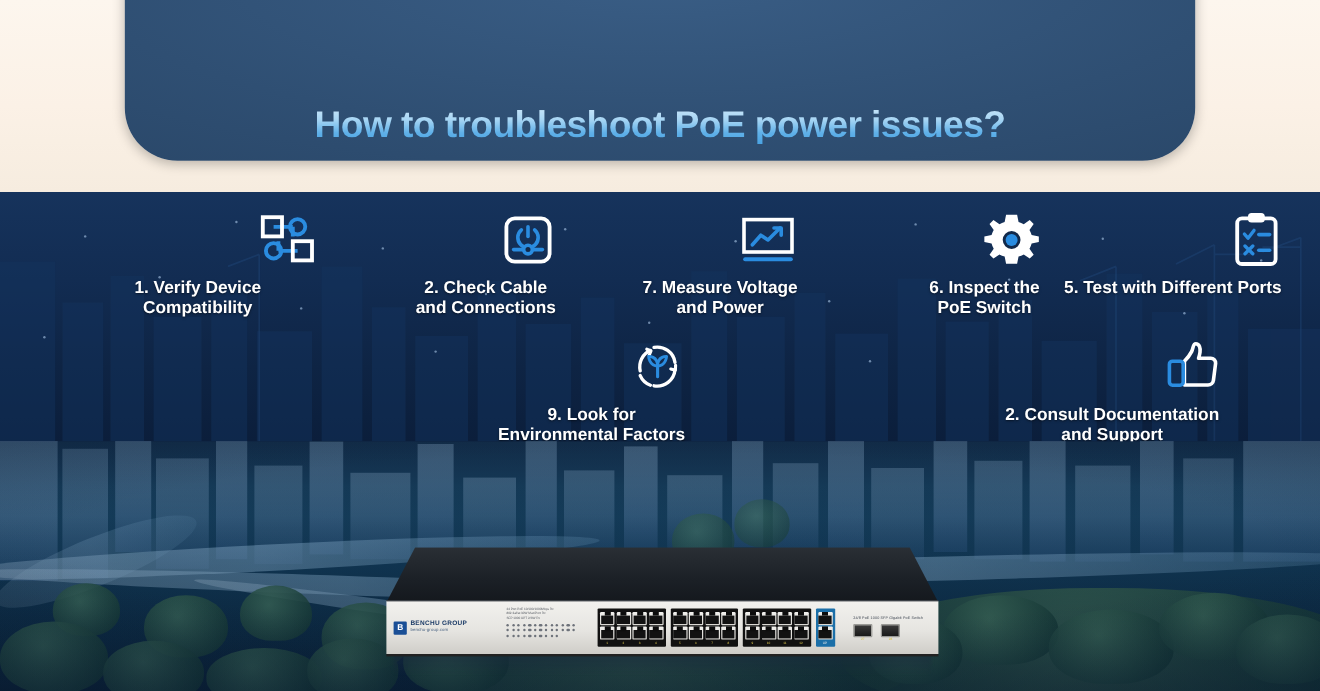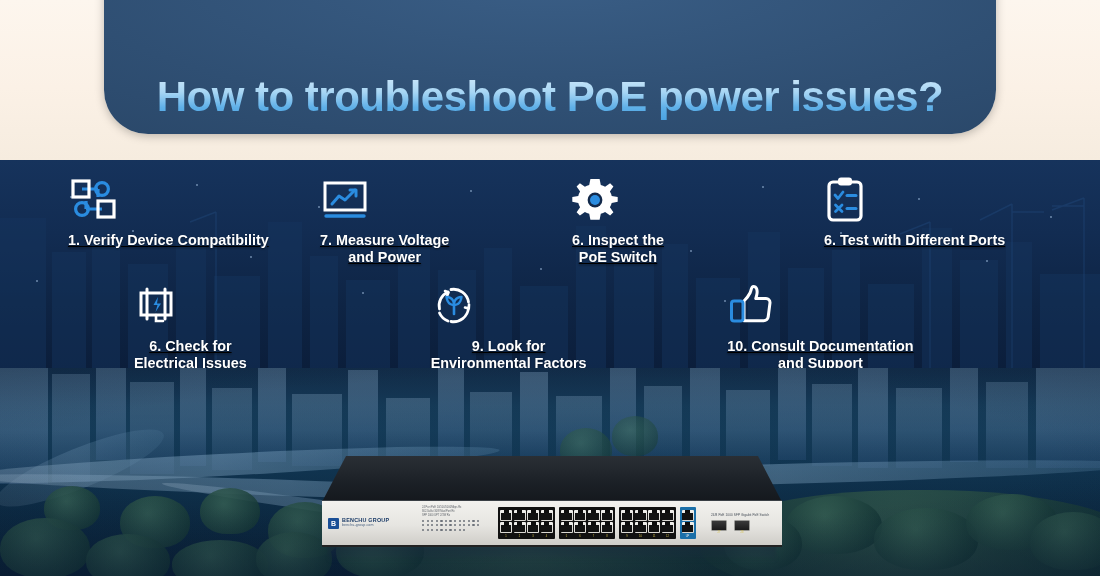--- a/index.html
+++ b/index.html
@@ -27,21 +27,21 @@
     width: 892px; height: 194px;
     border-radius: 0 0 44px 44px;
     background:
       radial-gradient(120% 150% at 50% 20%, #3a5e86 0%, #2f4f73 45%, #243f5e 100%);
     box-shadow: 0 2px 10px rgba(0,0,0,.25);
     display: flex; align-items: flex-end; justify-content: center;
     padding-bottom: 14px;
   }
   .header-title {
     text-align: center;
-    font-size: 42px;
+    font-size: 31px;
     font-weight: 700;
     line-height: 1.07;
     letter-spacing: -0.5px;
     background: linear-gradient(180deg,#cfe8fa 0%, #a8d6f4 38%, #5fb0e8 72%, #4aa3e2 100%);
     -webkit-background-clip: text;
     background-clip: text;
     color: transparent;
     -webkit-text-fill-color: transparent;
     text-shadow: none;
     padding: 0 28px;
@@ -65,24 +65,23 @@
     display: flex; flex-direction: column;
     padding-top: 14px;
   }
   .row {
     display: flex; width: 1100px;
   }
   .row1 { padding-left: 64px; padding-right: 28px; }
   .row2 { padding-left: 130px; padding-right: 80px; margin-top: 14px; }
   .cell {
     display: flex; flex-direction: column;
-    align-items: flex-start;
+    align-items: flex-end;
     flex: 1 1 0;
     padding: 0 4px;
-    text-decoration: underline;
   }
   .cell .glyph {
     height: 52px;
     display: flex; align-items: center; justify-content: center;
     margin-bottom: 6px;
   }
   .cell .caption {
     color: #ffffff;
     font-size: 14.4px;
     font-weight: 700;
@@ -302,20 +301,33 @@
               </g>
               <rect x="5" y="4" width="16" height="16" fill="none" stroke="#fff" stroke-width="3.2"></rect>
               <rect x="30" y="24" width="16" height="16" fill="none" stroke="#fff" stroke-width="3.2"></rect>
               <circle cx="34" cy="12" r="6.4" fill="none" stroke="#2a8ce0" stroke-width="3.2"></circle>
               <circle cx="14" cy="32" r="6.4" fill="none" stroke="#2a8ce0" stroke-width="3.2"></circle>
             </svg>
           </div>
           <div class="caption">1. Verify Device Compatibility</div>
         </div>
 
+        <div class="cell">
+          <div class="glyph">
+            <svg width="46" height="46" viewBox="0 0 46 46">
+              <rect x="5" y="5" width="36" height="36" rx="7" fill="none" stroke="#fff" stroke-width="3.2"></rect>
+              <path d="M23 12 L23 20" stroke="#2a8ce0" stroke-width="3" stroke-linecap="round"></path>
+              <path d="M17.5 14.5 A8.5 8.5 0 1 0 28.5 14.5" fill="none" stroke="#2a8ce0" stroke-width="3" stroke-linecap="round"></path>
+              <path d="M11 31 L35 31" stroke="#2a8ce0" stroke-width="3" stroke-linecap="round"></path>
+              <circle cx="23" cy="31" r="3.6" fill="#12294a" stroke="#2a8ce0" stroke-width="3"></circle>
+            </svg>
+          </div>
+          <div class="caption">2. Check Cable
+and Connections</div>
+        </div>
 
         <div class="cell">
           <div class="glyph">
             <svg width="50" height="42" viewBox="0 0 50 42">
               <rect x="5" y="4" width="40" height="27" fill="none" stroke="#fff" stroke-width="3"></rect>
               <path d="M12 25 L19 17 L25 21 L35 11" fill="none" stroke="#2a8ce0" stroke-width="3" stroke-linecap="round" stroke-linejoin="round"></path>
               <path d="M30 11 L36 11 L36 17" fill="none" stroke="#2a8ce0" stroke-width="3" stroke-linecap="round" stroke-linejoin="round"></path>
               <path d="M6 37 L44 37" stroke="#2a8ce0" stroke-width="3.4" stroke-linecap="round"></path>
             </svg>
           </div>
@@ -339,39 +351,27 @@
           <div class="glyph">
             <svg width="42" height="48" viewBox="0 0 42 48">
               <rect x="5" y="6" width="32" height="38" rx="4" fill="none" stroke="#fff" stroke-width="3.2"></rect>
               <rect x="14" y="1.5" width="14" height="8" rx="3" fill="#fff"></rect>
               <path d="M11 19 L14 22.5 L19 16" fill="none" stroke="#2a8ce0" stroke-width="2.8" stroke-linecap="round" stroke-linejoin="round"></path>
               <path d="M23 19.5 L32 19.5" stroke="#2a8ce0" stroke-width="3" stroke-linecap="round"></path>
               <path d="M11.5 29 L18 35.5 M18 29 L11.5 35.5" stroke="#2a8ce0" stroke-width="2.8" stroke-linecap="round"></path>
               <path d="M23 32.5 L32 32.5" stroke="#2a8ce0" stroke-width="3" stroke-linecap="round"></path>
             </svg>
           </div>
-          <div class="caption">6. Test with Different Ports</div>
+          <div class="caption">5. Test with Different Ports</div>
         </div>
 
       </div>
 
       <div class="row row2">
 
-        <div class="cell">
-          <div class="glyph">
-            <svg width="48" height="42" viewBox="0 0 48 42">
-              <rect x="7" y="8" width="30" height="22" fill="none" stroke="#fff" stroke-width="3"></rect>
-              <path d="M13 4 L13 34 M31 4 L31 34" stroke="#fff" stroke-width="3" stroke-linecap="round"></path>
-              <path d="M24 12 L19.5 20 L23.5 20 L21.5 27 L27 18.5 L23 18.5 z" fill="#2a8ce0"></path>
-              <path d="M22 30 L22 36 L29 36" fill="none" stroke="#fff" stroke-width="2.6" stroke-linecap="round"></path>
-            </svg>
-          </div>
-          <div class="caption">6. Check for
-Electrical Issues</div>
-        </div>
 
 
         <div class="cell">
           <div class="glyph">
             <svg width="46" height="46" viewBox="0 0 46 46">
               <path d="M8.5 26 A15 15 0 0 1 17 9" fill="none" stroke="#fff" stroke-width="2.8" stroke-linecap="round"></path>
               <path d="M20 6.5 A15 15 0 0 1 37.5 19" fill="none" stroke="#fff" stroke-width="2.8" stroke-linecap="round"></path>
               <path d="M37.5 25 A15 15 0 0 1 20 38.5" fill="none" stroke="#fff" stroke-width="2.8" stroke-linecap="round"></path>
               <path d="M17 38 A15 15 0 0 1 8.5 30" fill="none" stroke="#fff" stroke-width="2.8" stroke-linecap="round"></path>
               <path d="M14 8 L17.5 9.5 L16 13" fill="none" stroke="#fff" stroke-width="2.6" stroke-linecap="round" stroke-linejoin="round"></path>
@@ -386,21 +386,21 @@
         </div>
 
 
         <div class="cell">
           <div class="glyph">
             <svg width="46" height="44" viewBox="0 0 46 44">
               <path d="M17 17 C17 17 21 13 23 9 C24.6 5.8 24 2.5 26.5 2.5 C29.5 2.5 30.5 6 30 9.5 C29.7 11.7 28.8 14.5 28.8 14.5 L39 14.5 a4 4 0 0 1 4 4.3 l-1.8 14 a4.6 4.6 0 0 1-4.6 4.0 L17 36.8 z" fill="none" stroke="#fff" stroke-width="3" stroke-linejoin="round"></path>
               <rect x="4.5" y="17" width="11.5" height="20" rx="2.6" fill="none" stroke="#2a8ce0" stroke-width="3"></rect>
             </svg>
           </div>
-          <div class="caption">10. Consult Documentation
+          <div class="caption">2. Consult Documentation
 and Support</div>
         </div>
 
       </div>
     </div>
   </div>
 
   <div class="photo-section">
     <div class="photo-layer">
       <div class="bld" style="left:-4px;top:-4px;width:52px;height:120px;"></div>

